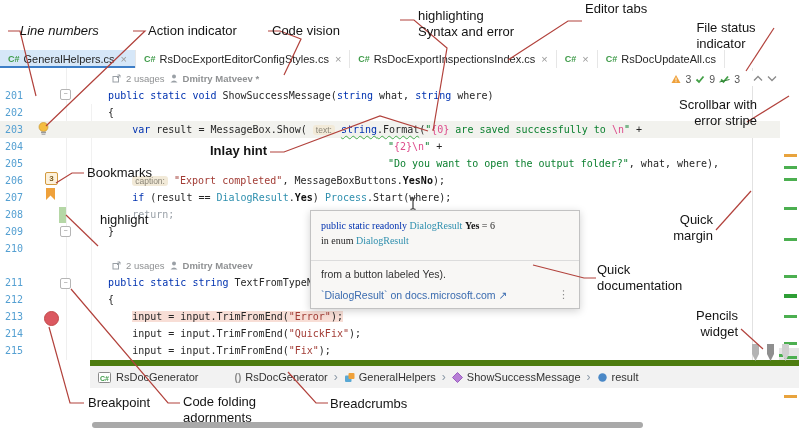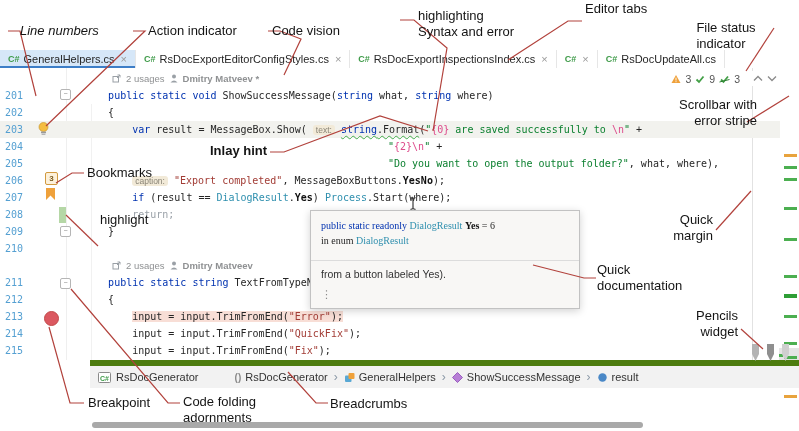--- a/index.html
+++ b/index.html
@@ -295,20 +295,21 @@
 
   <div class="tip">
     <div class="codeblock">
       <div id="tip-sig"><span class="c-k">public static readonly </span><span class="c-t">DialogResult</span><span class="c-p"> </span><span class="c-b">Yes</span><span class="c-p"> = 6</span></div>
       <div id="tip-ctx"><span class="c-p">in enum </span><span class="c-t">DialogResult</span></div>
     </div>
     <div class="tbody" id="tip-body">
         <div>from a button labeled Yes).</div>
       </div>
     <div class="linkrow">
+      <span class="lnk">`DialogResult` on docs.microsoft.com ↗</span>
       <span class="kebab">⋮</span>
     </div>
   </div>
 
   <svg class="pencils" width="48" height="24">
     <g fill="#b3b3b3">
         <polygon points="2,4 9,4 9,14 5.5,21 2,14"></polygon>
       </g>
     <g fill="#8f8f8f">
         <polygon points="17,4 24,4 24,14 20.5,21 17,14"></polygon>

